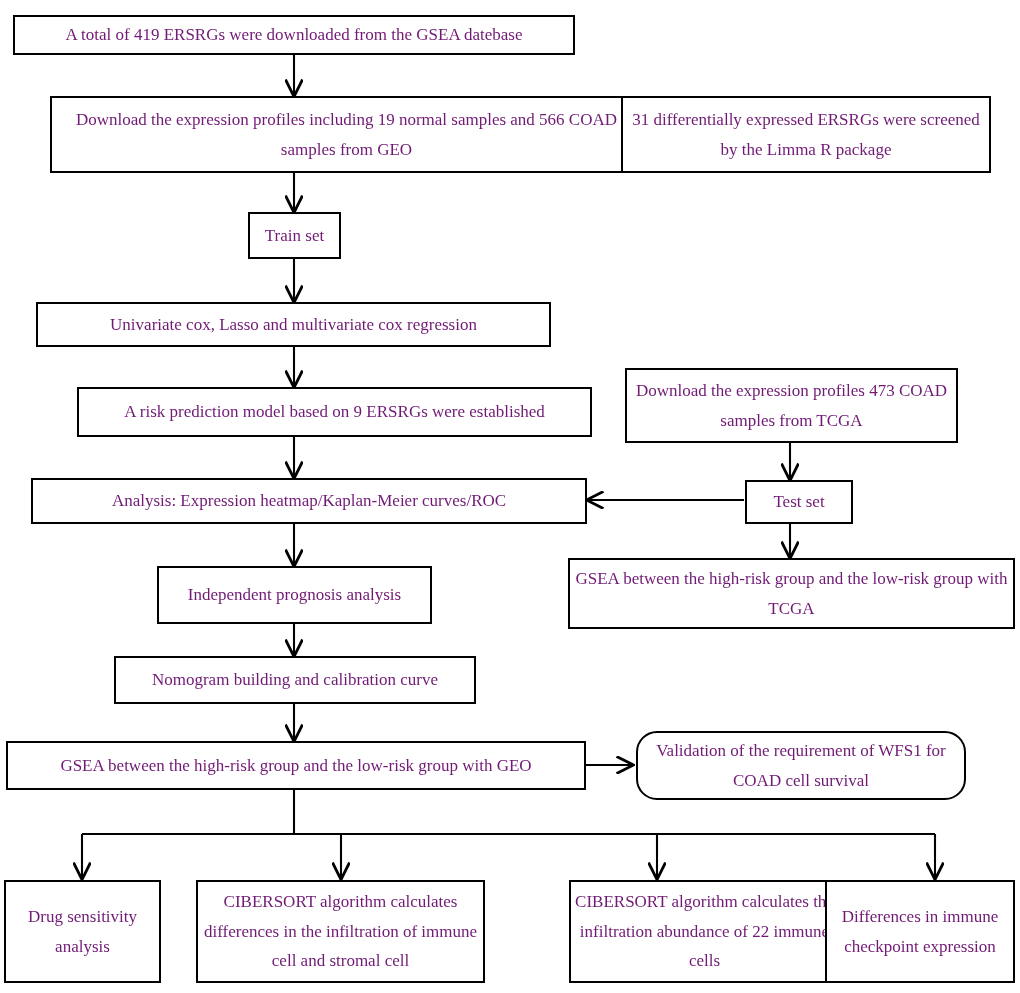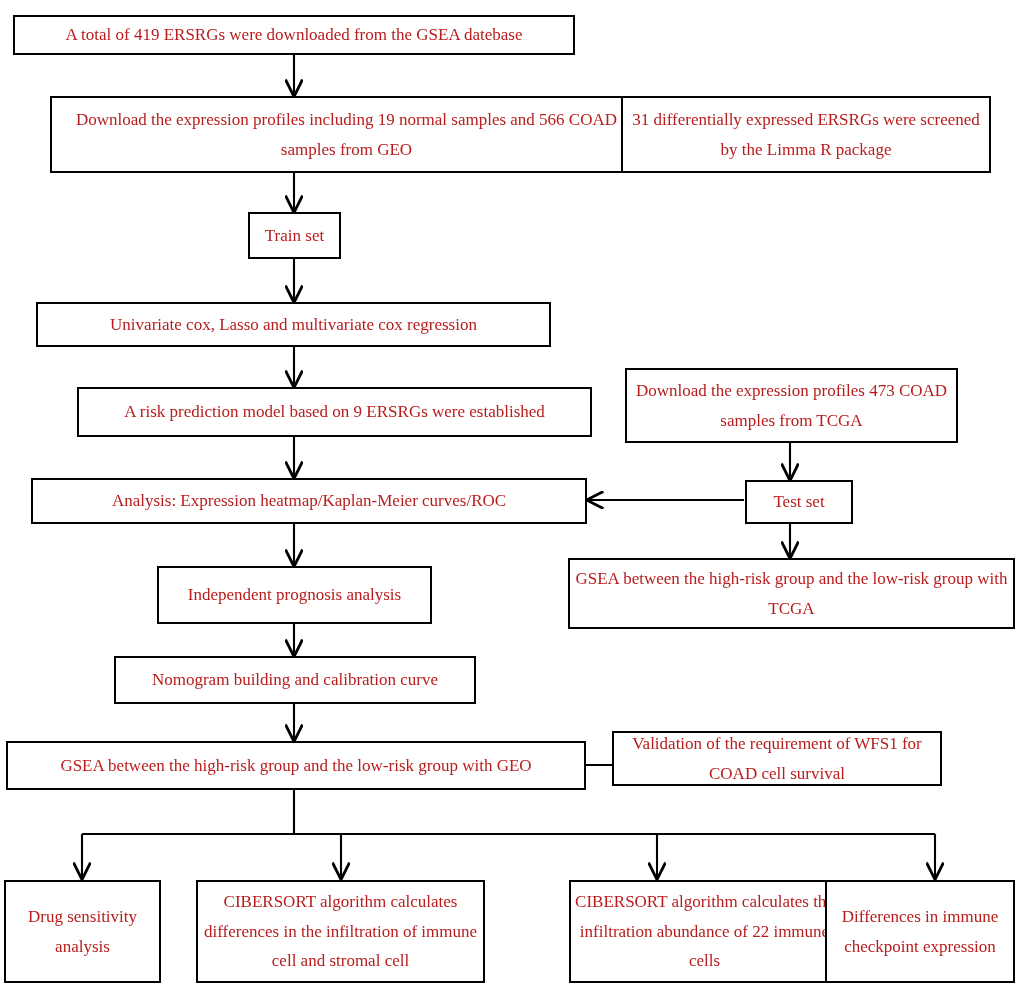--- a/index.html
+++ b/index.html
@@ -25,21 +25,21 @@
   }
   .node {
     position: absolute;
     box-sizing: border-box;
     border: 2px solid #000000;
     background: #ffffff;
     display: flex;
     align-items: center;
     justify-content: center;
     text-align: center;
-    color: #b91c1c;
+    color: #701a75;
     font-size: 17px;
     line-height: 1.75;
     padding: 2px 0;
     z-index: 2;
   }
   .node span {
     display: block;
     width: 100%;
   }
 </style>
@@ -138,21 +138,21 @@
   </div>
 
   <div class="node" style="left:114px; top:656px; width:362px; height:48px;">
     <span>Nomogram building and calibration curve</span>
   </div>
 
   <div class="node" style="left:6px; top:741px; width:580px; height:49px;">
     <span>GSEA between the high-risk group and the low-risk group with GEO</span>
   </div>
 
-  <div class="node" style="left:612px; top:731px; width:330px; height:55px;">
+  <div class="node" style="left:636px; top:731px; width:330px; height:69px;border-radius:21px;">
     <span>Validation of the requirement of WFS1 for COAD cell survival</span>
   </div>
 
   <div class="node" style="left:4px; top:880px; width:157px; height:103px;">
     <span>Drug sensitivity analysis</span>
   </div>
 
   <div class="node" style="left:196px; top:880px; width:289px; height:103px;">
     <span>CIBERSORT algorithm calculates differences in the infiltration of immune cell and stromal cell</span>
   </div>

